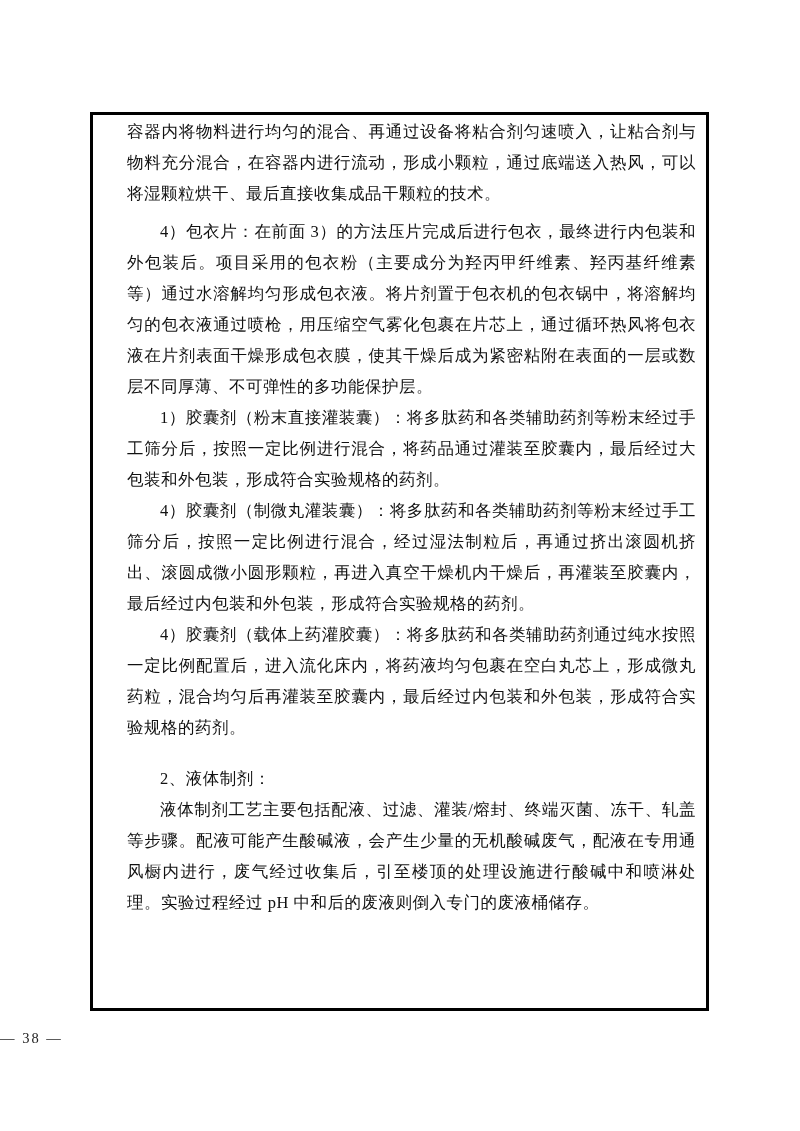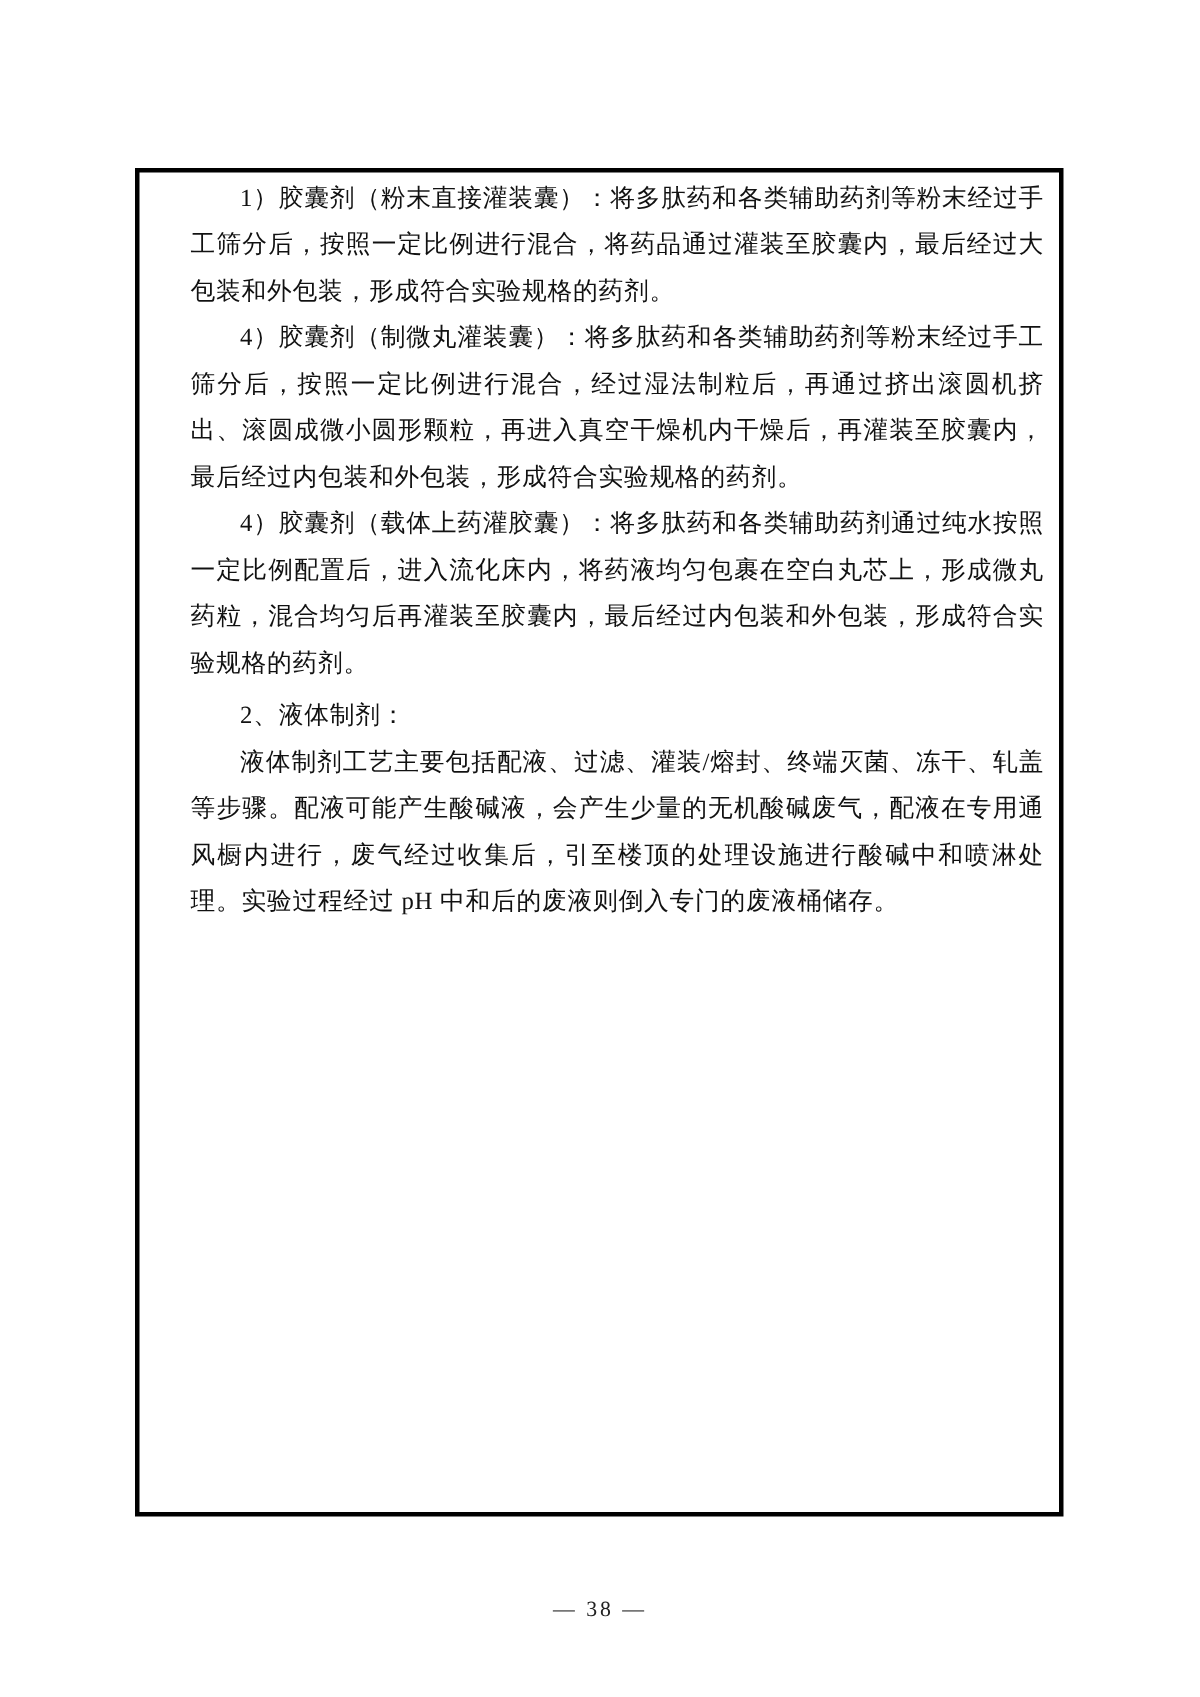--- a/index.html
+++ b/index.html
@@ -30,37 +30,38 @@
     margin: 0;
     font-size: 16.5px;
     line-height: 31px;
     text-align: justify;
     letter-spacing: 0.5px;
     word-break: break-all;
   }
   .page-frame p.indent { text-indent: 2em; }
   .page-frame p.bold   { font-weight: bold; }
   .page-frame p.gap-sm { margin-top: 7px; }
-  .page-frame p.gap-xs { margin-top: 4px; }
+  .page-frame p.gap-xs { margin-top: 20px; }
   .page-number {
     position: absolute;
     left: 0;
     top: 1030px;
     width: 100%;
-    text-align: center;
+    text-align: left;
     font-size: 14.5px;
     letter-spacing: 2px;
     color: #222222;
-    margin-top: 35px;
   }
 </style>
 </head>
 <body>
 
 <div class="page-frame">
+  <p>容器内将物料进行均匀的混合、再通过设备将粘合剂匀速喷入，让粘合剂与物料充分混合，在容器内进行流动，形成小颗粒，通过底端送入热风，可以将湿颗粒烘干、最后直接收集成品干颗粒的技术。</p>
+  <p class="indent gap-sm">4）包衣片：在前面 3）的方法压片完成后进行包衣，最终进行内包装和外包装后。项目采用的包衣粉（主要成分为羟丙甲纤维素、羟丙基纤维素等）通过水溶解均匀形成包衣液。将片剂置于包衣机的包衣锅中，将溶解均匀的包衣液通过喷枪，用压缩空气雾化包裹在片芯上，通过循环热风将包衣液在片剂表面干燥形成包衣膜，使其干燥后成为紧密粘附在表面的一层或数层不同厚薄、不可弹性的多功能保护层。</p>
   <p class="indent">1）胶囊剂（粉末直接灌装囊）：将多肽药和各类辅助药剂等粉末经过手工筛分后，按照一定比例进行混合，将药品通过灌装至胶囊内，最后经过大包装和外包装，形成符合实验规格的药剂。</p>
   <p class="indent">4）胶囊剂（制微丸灌装囊）：将多肽药和各类辅助药剂等粉末经过手工筛分后，按照一定比例进行混合，经过湿法制粒后，再通过挤出滚圆机挤出、滚圆成微小圆形颗粒，再进入真空干燥机内干燥后，再灌装至胶囊内，最后经过内包装和外包装，形成符合实验规格的药剂。</p>
   <p class="indent">4）胶囊剂（载体上药灌胶囊）：将多肽药和各类辅助药剂通过纯水按照一定比例配置后，进入流化床内，将药液均匀包裹在空白丸芯上，形成微丸药粒，混合均匀后再灌装至胶囊内，最后经过内包装和外包装，形成符合实验规格的药剂。</p>
   <p class="indent gap-xs">2、液体制剂：</p>
   <p class="indent">液体制剂工艺主要包括配液、过滤、灌装/熔封、终端灭菌、冻干、轧盖等步骤。配液可能产生酸碱液，会产生少量的无机酸碱废气，配液在专用通风橱内进行，废气经过收集后，引至楼顶的处理设施进行酸碱中和喷淋处理。实验过程经过 pH 中和后的废液则倒入专门的废液桶储存。</p>
 </div>
 
 <div class="page-number">— 38 —</div>
 
 </body></html>

